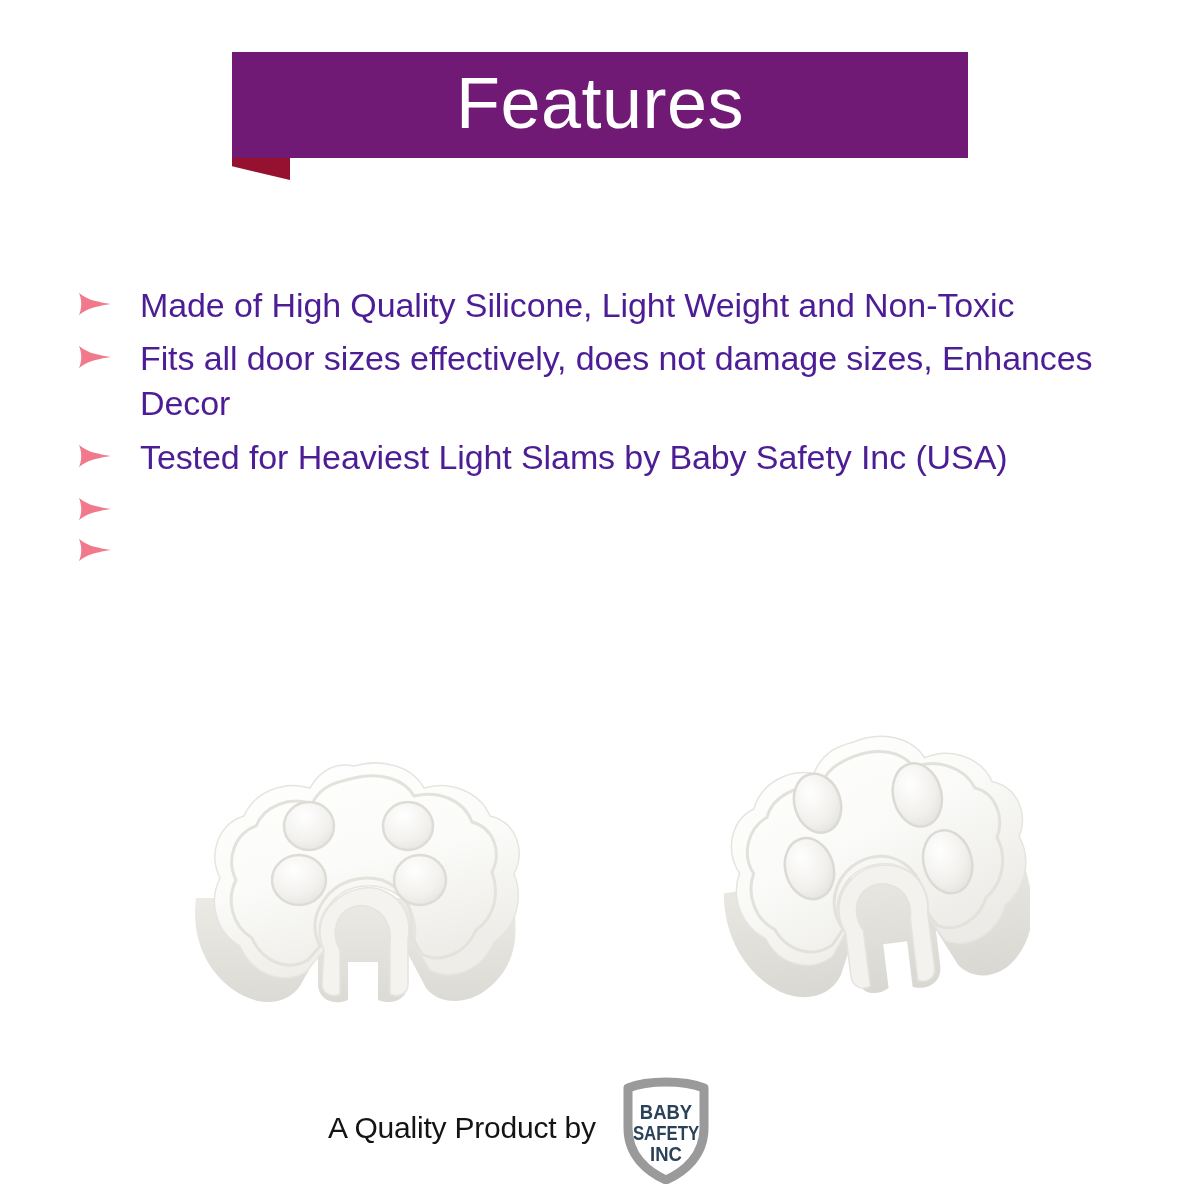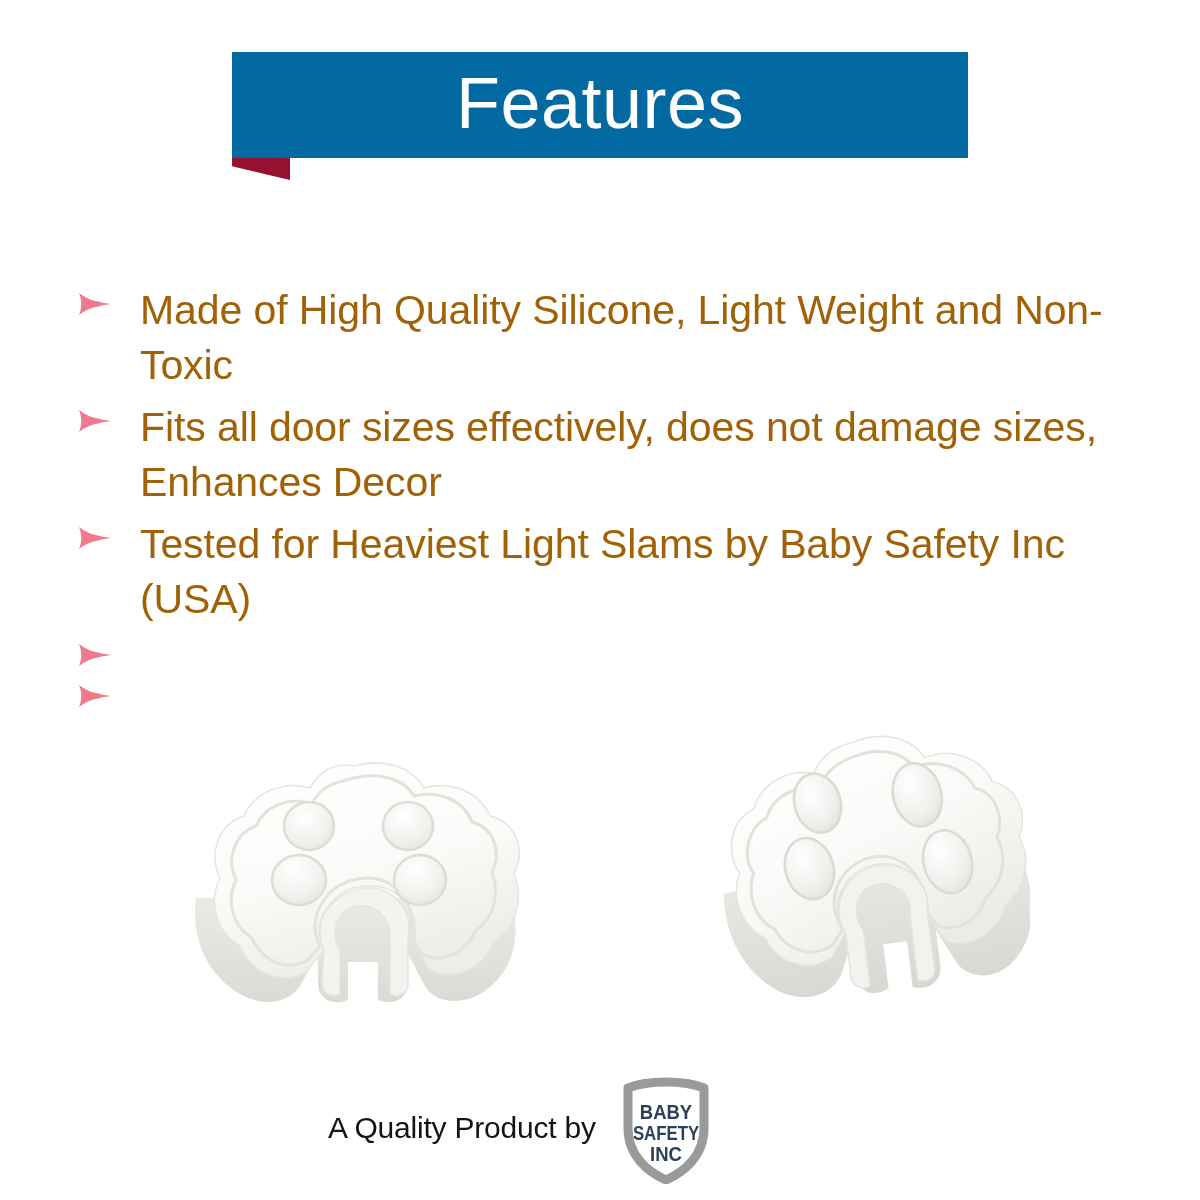--- a/index.html
+++ b/index.html
@@ -21,21 +21,21 @@
   #banner-wrap {
     position: absolute;
     left: 232px;
     top: 52px;
     width: 736px;
     height: 106px;
   }
   #banner-bar {
     position: absolute;
     inset: 0;
-    background: #0369a1;
+    background: #701a75;
     display: flex;
     align-items: center;
     justify-content: center;
   }
   #banner-title {
     color: #ffffff;
     font-size: 72px;
     font-weight: 400;
     letter-spacing: 0.5px;
     line-height: 1;
@@ -66,23 +66,23 @@
   }
   .bullet-arrow {
     flex: 0 0 auto;
     width: 34px;
     margin-right: 28px;
     padding-top: 9px;
     line-height: 0;
   }
   .bullet-arrow svg { display: block; }
   .feature-text {
-    font-size: 41px;
+    font-size: 34px;
     line-height: 1.33;
-    color: #a16207;
+    color: #4c1d95;
     font-weight: 400;
     letter-spacing: -0.1px;
     font-family: "Liberation Sans", sans-serif;
   }
 
   
   #product-area {
     position: absolute;
     left: 0;
     top: 726px;

